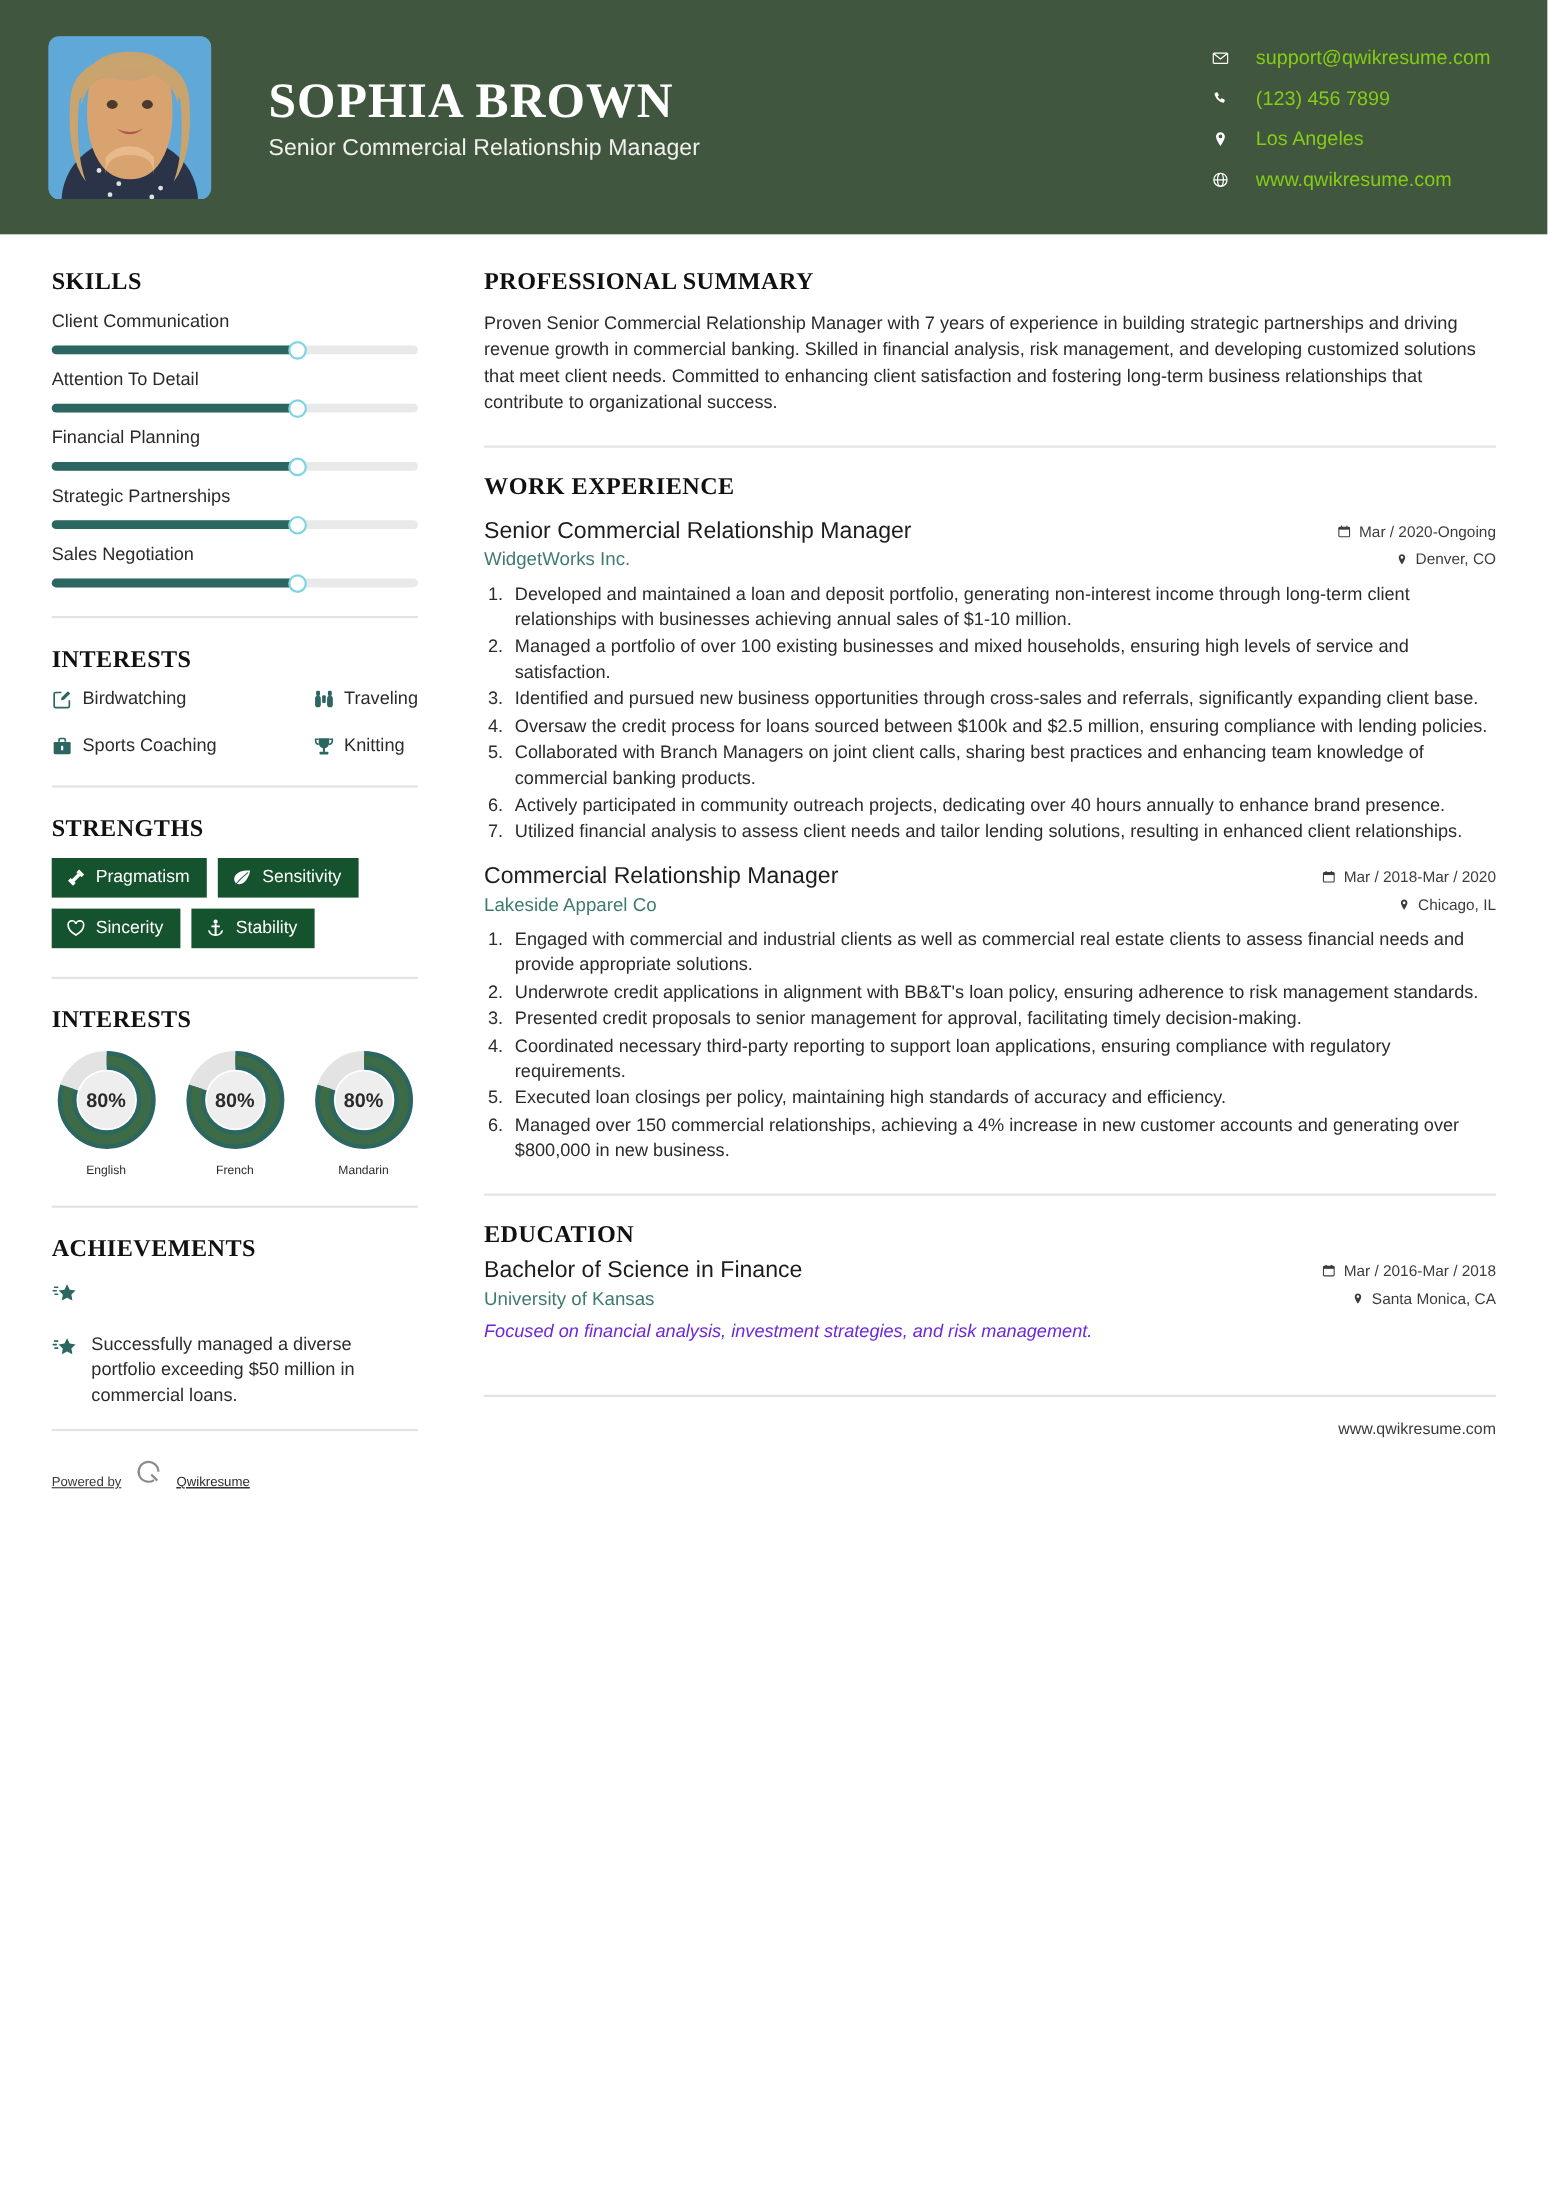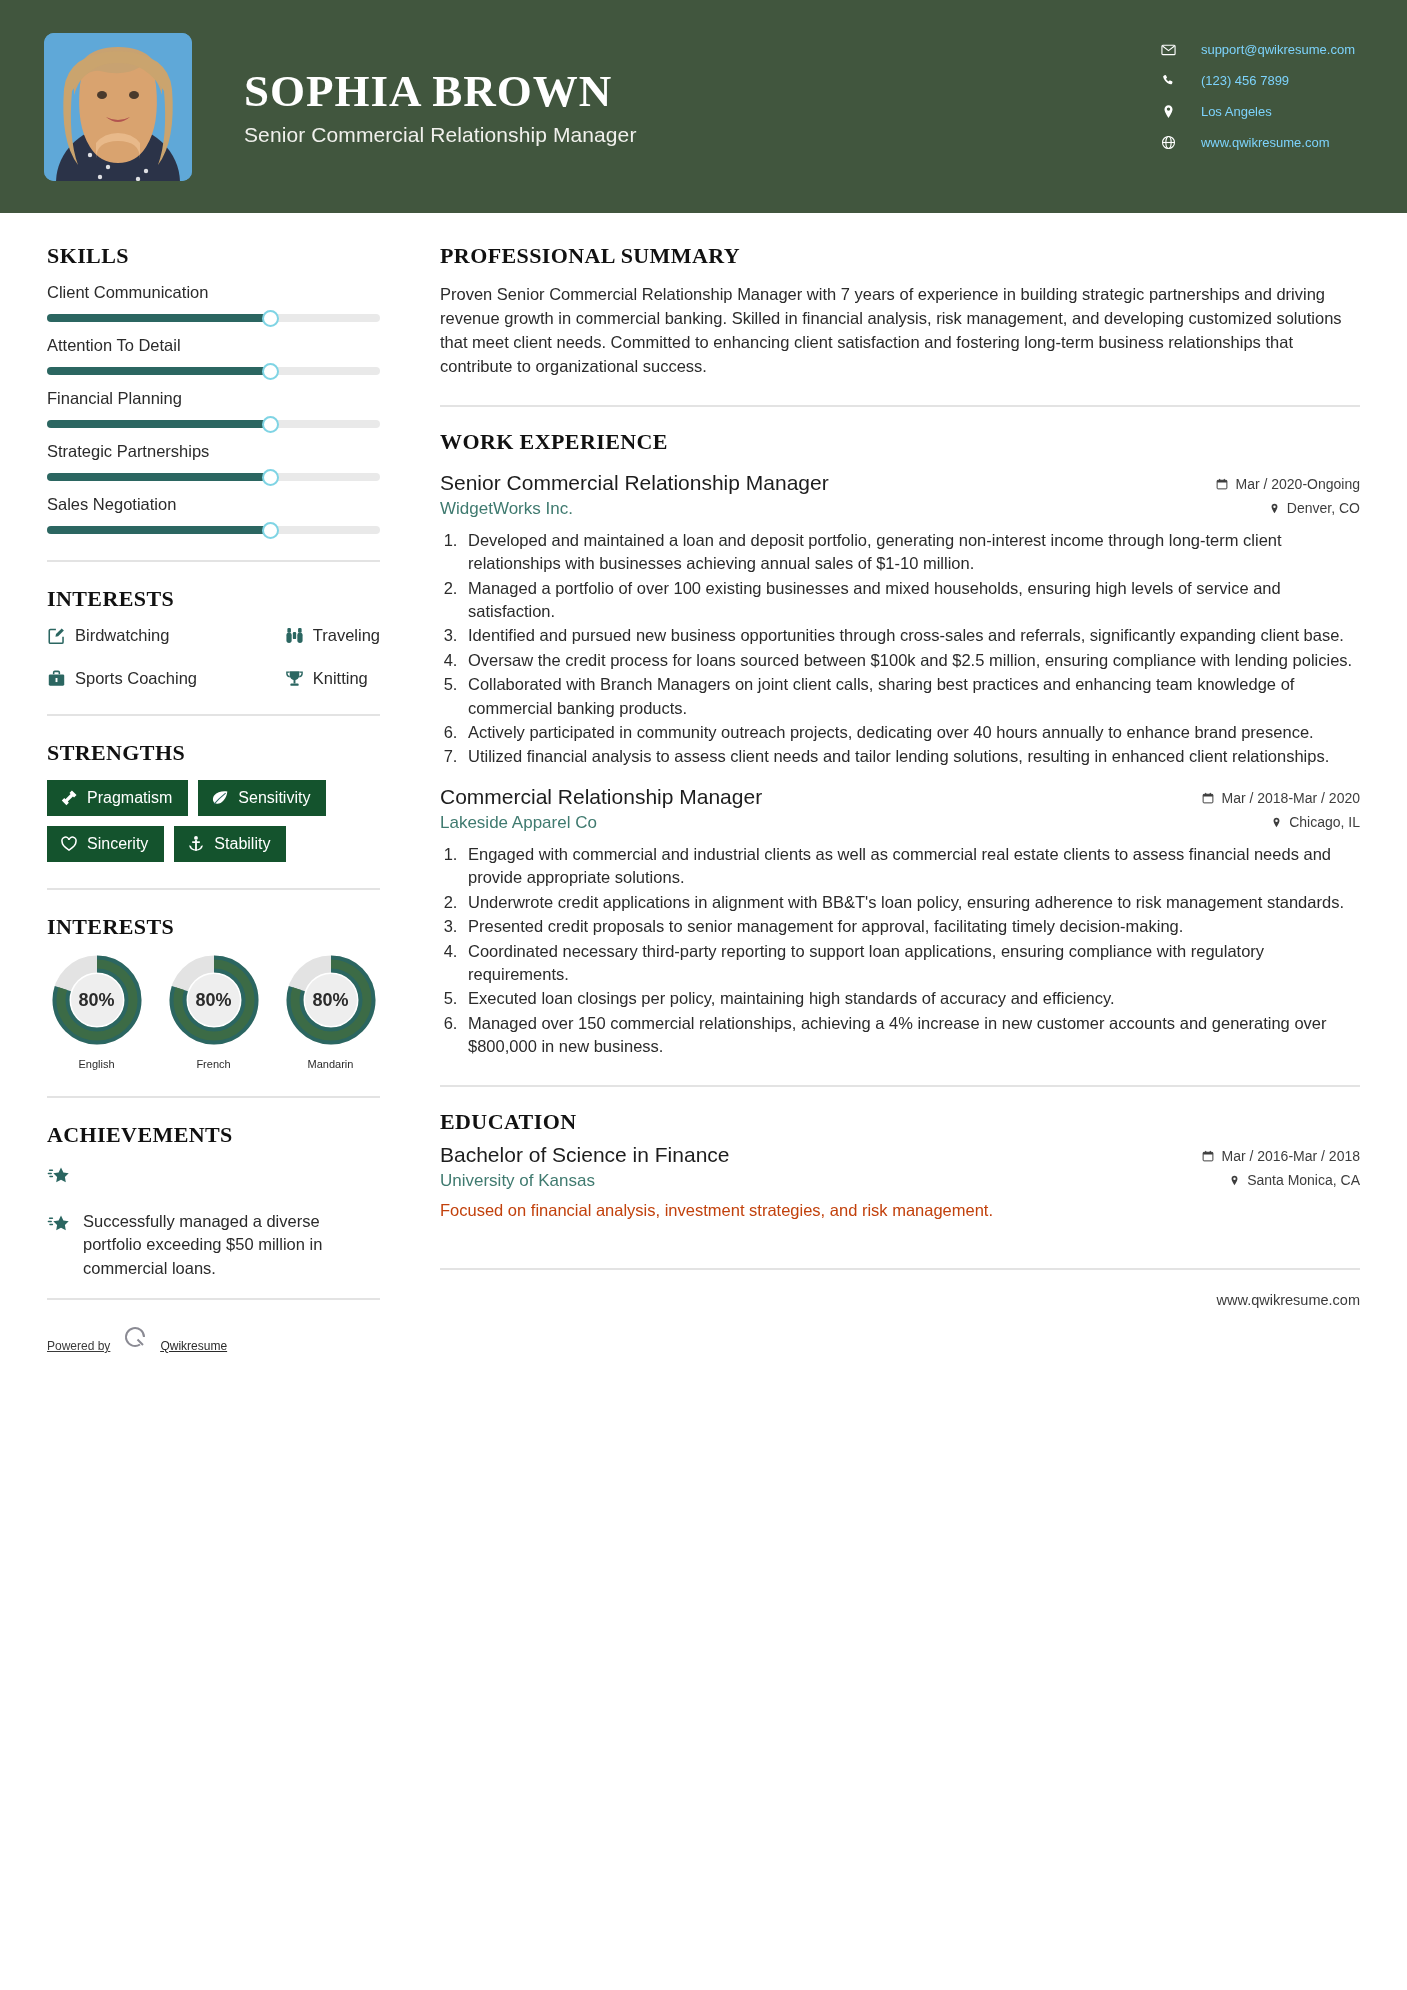--- a/index.html
+++ b/index.html
@@ -55,22 +55,22 @@
     position: absolute;
     right: 52px;
     top: 42px;
     display: flex;
     flex-direction: column;
     gap: 16px;
   }
   .contact-row {
     display: flex;
     align-items: center;
-    color: #7dd3fc;
-    font-size: 13px;
+    color: #84cc16;
+    font-size: 18px;
     gap: 14px;
   }
   .contact-icon {
     width: 26px;
     display: inline-flex;
     justify-content: flex-start;
     align-items: center;
     color: #ffffff;
   }
   .contact-icon svg { display:block; }
@@ -275,23 +275,24 @@
     margin-bottom: 1px;
     padding-left: 6px;
   }
   .right-divider {
     height: 2px;
     background: #e3e3e3;
     margin: 26px 0 22px 0;
   }
   .edu-desc {
     font-size: 16.5px;
-    color: #c2410c;
+    color: #6d28d9;
     margin-top: 8px;
     line-height: 1.42;
+    font-style: italic;
   }
   .footer-right {
     text-align: right;
     font-size: 14.5px;
     color: #3a3a3a;
     margin-top: 24px;
   }
   .mini-ic { display:inline-flex; align-items:center; color:#3d3d3d; }
 </style>
 </head>

